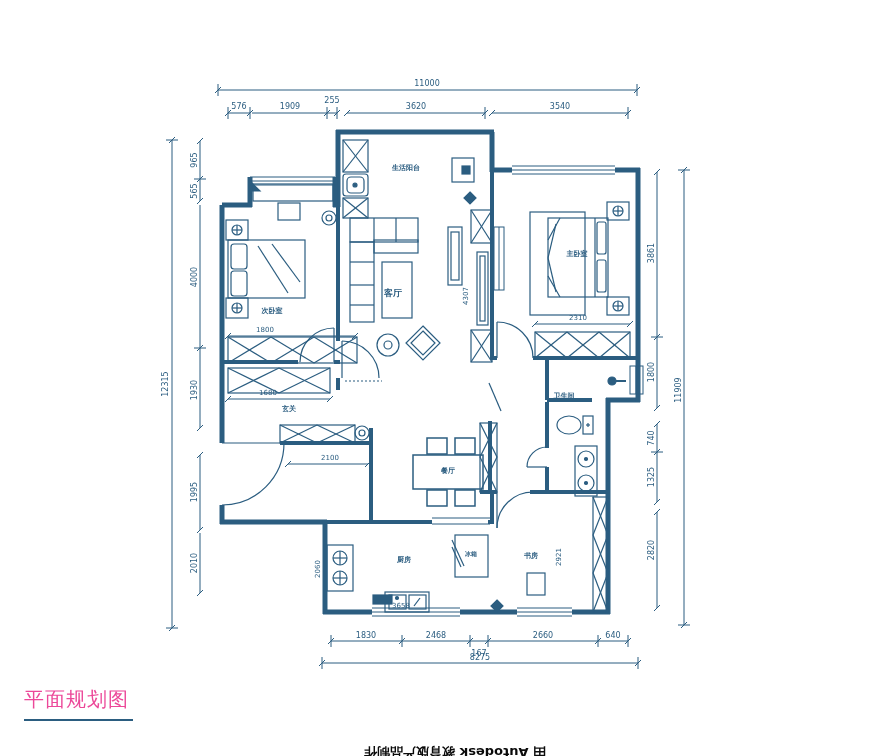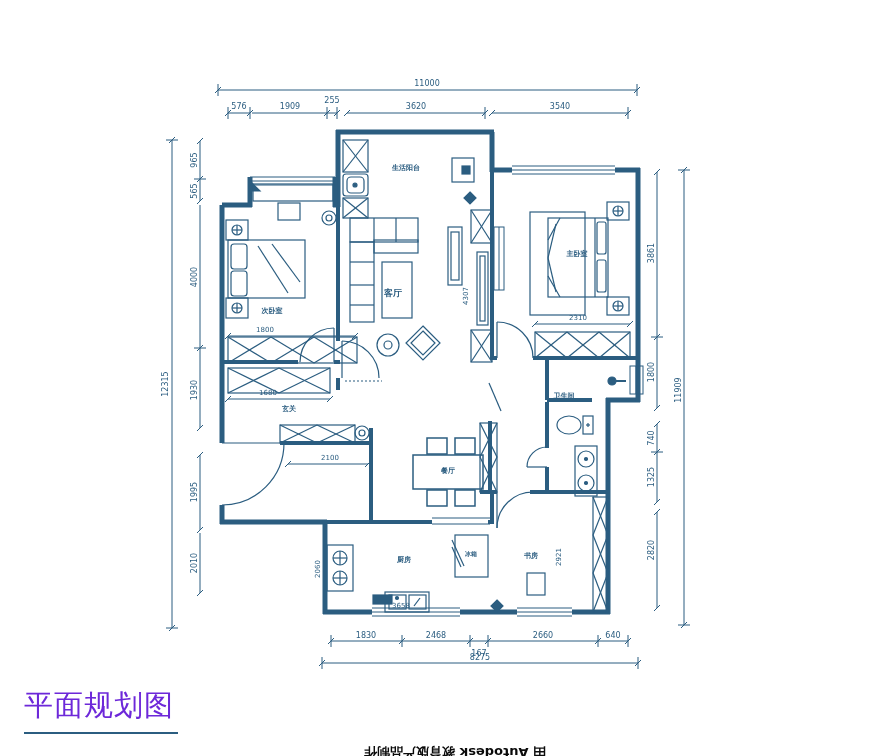--- a/index.html
+++ b/index.html
@@ -5,21 +5,21 @@
   html,body{margin:0;padding:0;background:#fff;}
   .canvas{position:relative;width:884px;height:756px;background:#ffffff;overflow:hidden;
           font-family:"DejaVu Sans",sans-serif;}
   svg{position:absolute;left:0;top:0;}
   svg text{fill:#2b5d80;font-family:"DejaVu Sans","DejaVu Sans Mono",sans-serif;}
   .dimtxt{font-size:8px;}
   .dimtxt-s{font-size:7px;}
   .roomtxt{font-size:9px;font-weight:bold;}
   .roomtxt-s{font-size:7px;font-weight:bold;}
   .tinytxt{font-size:6px;font-weight:bold;}
-  .title-block{position:absolute;left:24px;top:686px;color:#6d28d9;font-size:29px;
+  .title-block{position:absolute;left:24px;top:686px;color:#ec4899;font-size:20px;
                letter-spacing:1px;border-bottom:2px solid #2b5d80;padding:0 4px 6px 0;
                font-family:Liberation Serif, serif;}
   .watermark{position:absolute;left:330px;top:739px;width:250px;height:22px;color:#0a0a0a;
              font-size:13px;font-weight:bold;text-align:center;transform:rotate(180deg);
              font-family:"DejaVu Sans",sans-serif;white-space:nowrap;}
 </style>
 </head>
 <body>
 
 <div class="canvas">

